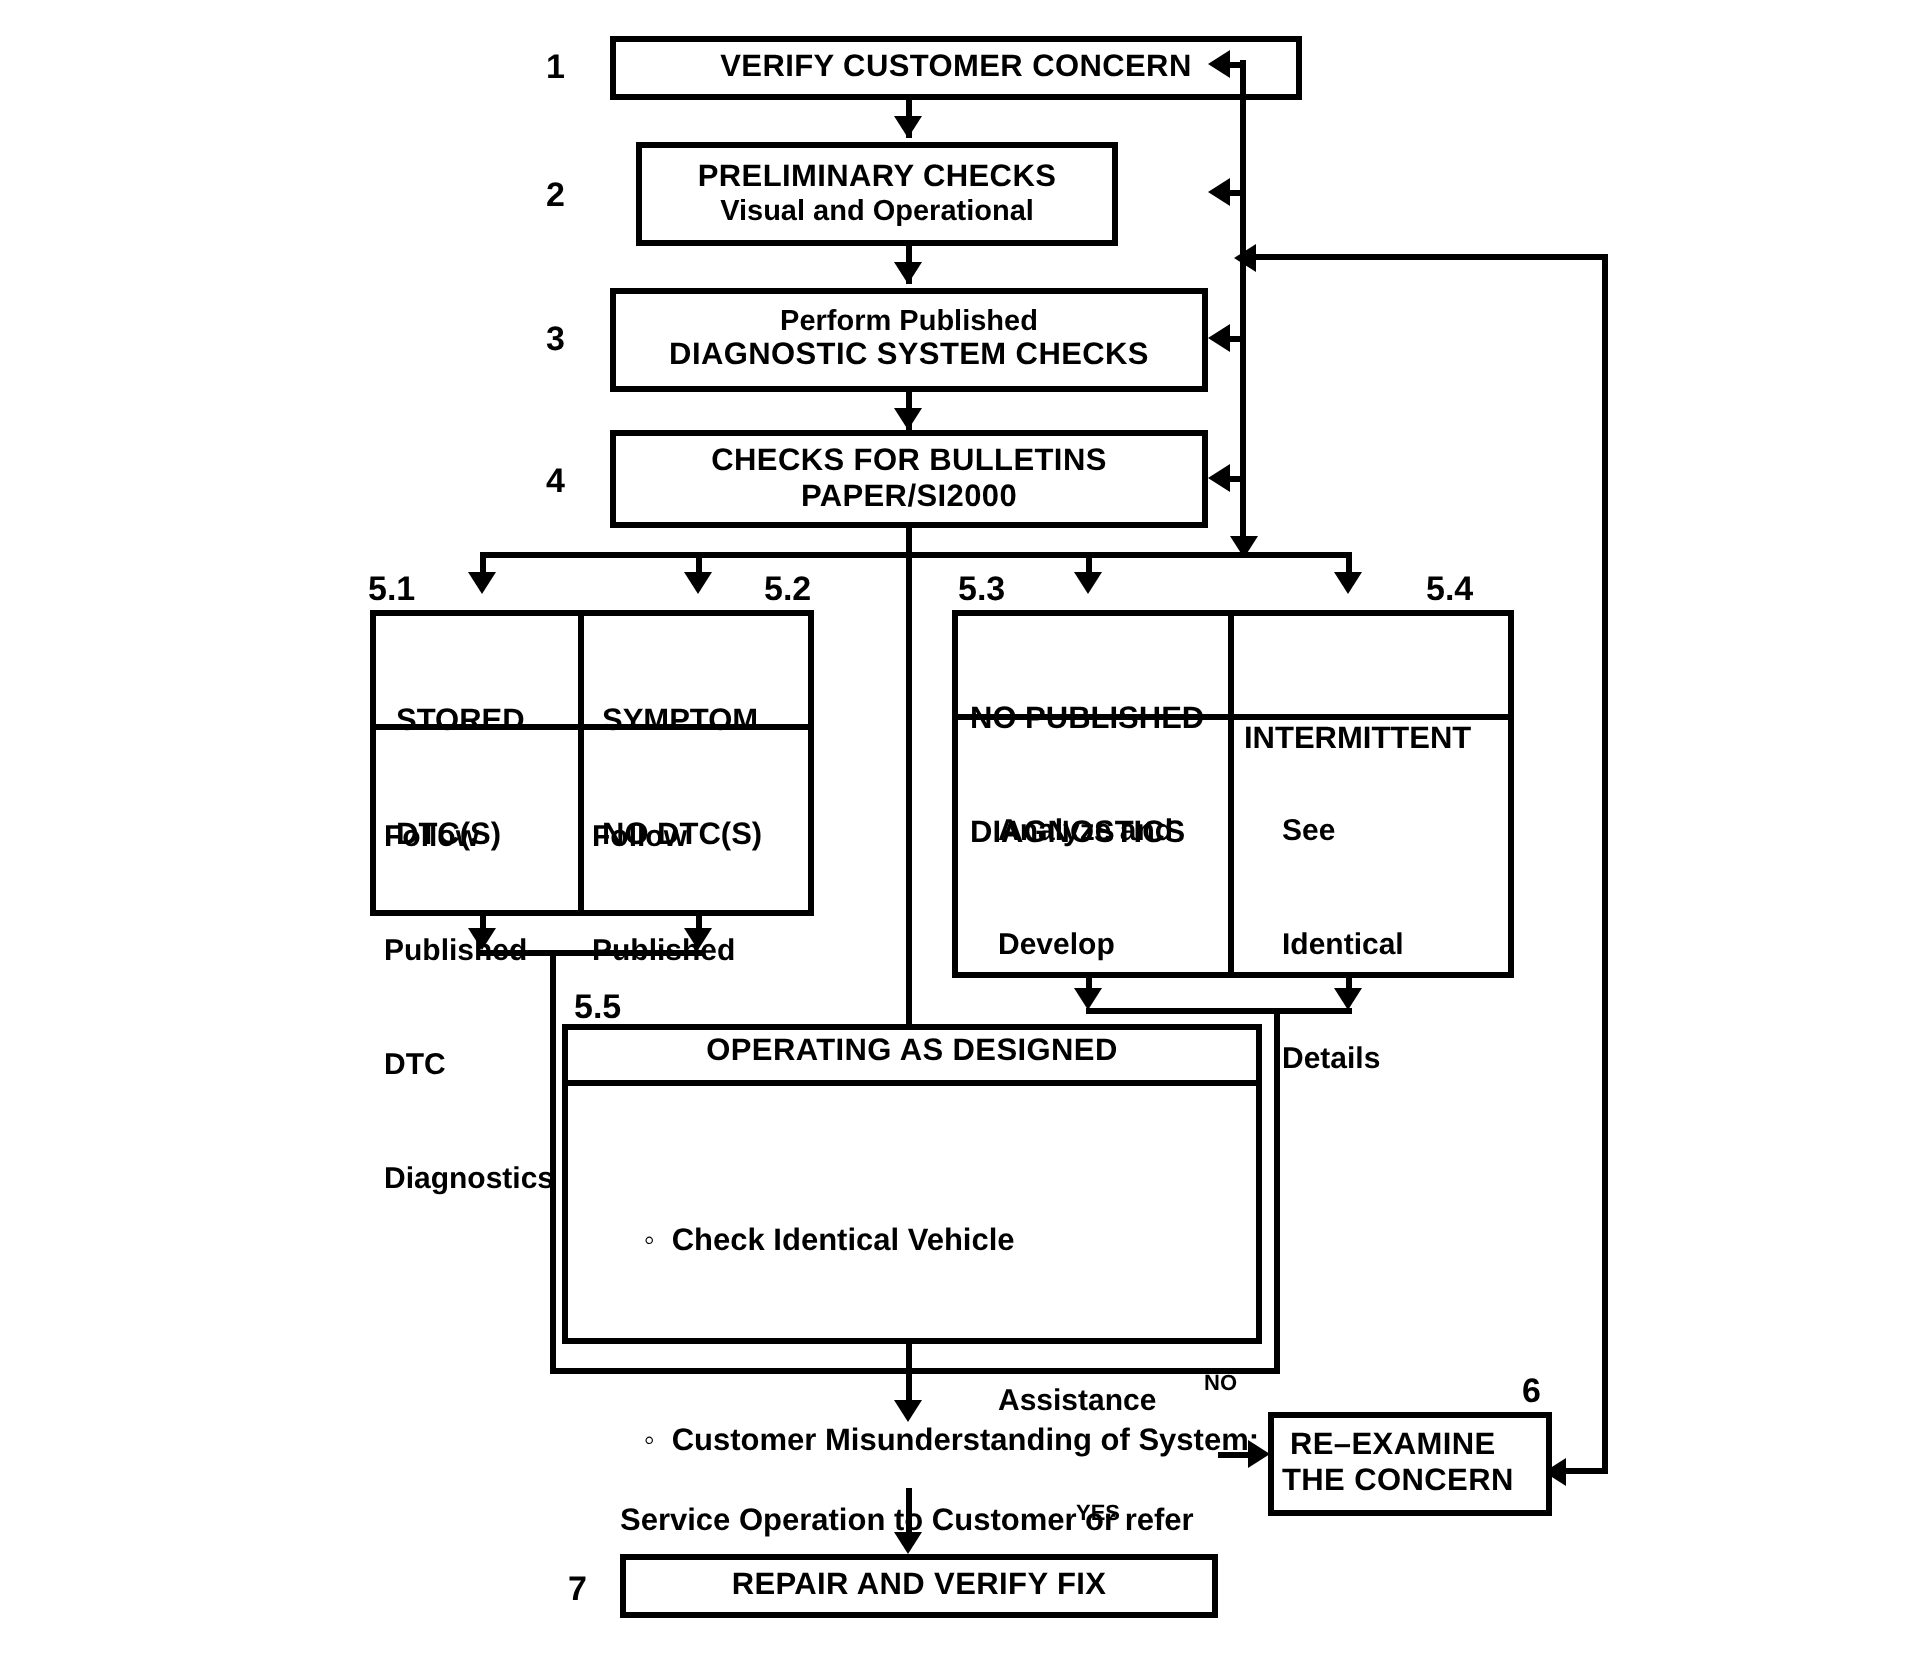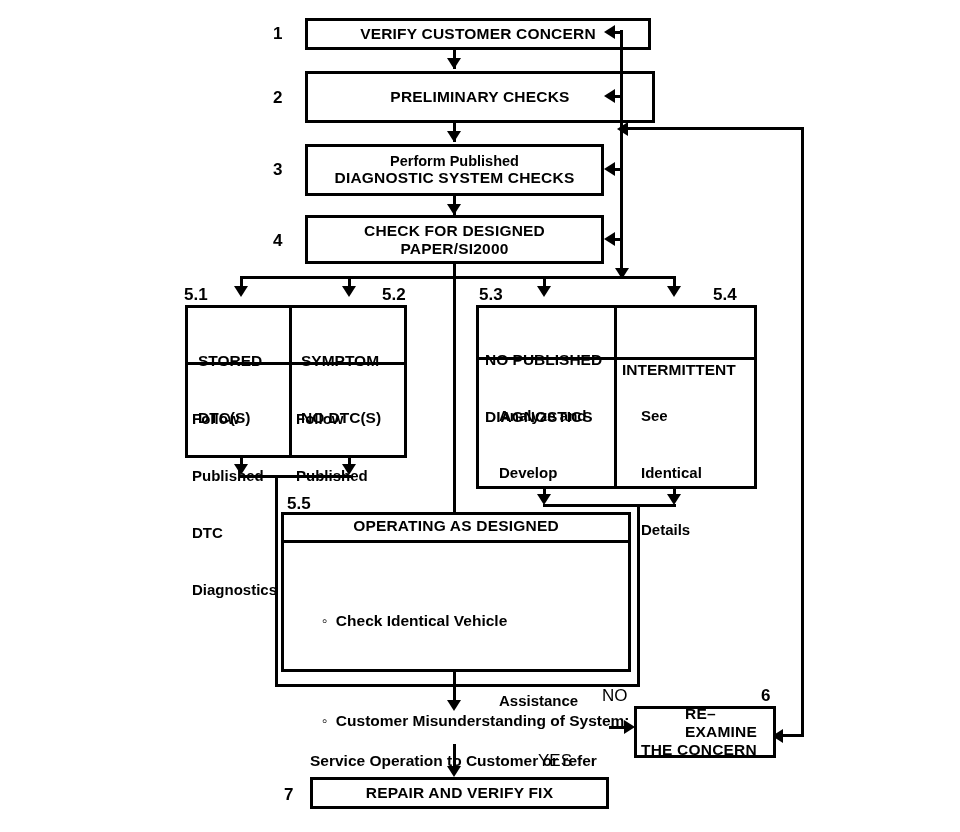--- a/index.html
+++ b/index.html
@@ -16,64 +16,65 @@
   
   .ad{position:absolute;width:0;height:0;border-left:7px solid transparent;border-right:7px solid transparent;border-top:11px solid #000;}
   .al{position:absolute;width:0;height:0;border-top:7px solid transparent;border-bottom:7px solid transparent;border-right:11px solid #000;}
   .ar{position:absolute;width:0;height:0;border-top:7px solid transparent;border-bottom:7px solid transparent;border-left:11px solid #000;}
 
   
   .t-caps{font-weight:bold;font-size:15.5px;letter-spacing:.2px;text-align:center;}
   .t-mix{font-weight:bold;font-size:14.5px;text-align:center;}
   .t-cell{font-weight:bold;font-size:15px;text-align:left;line-height:19px;}
   .t-cellc{font-weight:bold;font-size:15.5px;text-align:left;line-height:19px;}
-  .t-small{font-weight:normal;font-size:17px;}
+  .t-small{font-weight:bold;font-size:11px;}
   .t-bullets{font-weight:bold;font-size:15.5px;line-height:20px;}
   .bul{display:inline-block;width:14px;}
 
   .boxtext{position:absolute;left:0;right:0;top:50%;transform:translateY(-50%);text-align:center;}
 </style>
 </head>
 <body>
 
 <div id="canvas">
 
   <div class="num" style="left:273px;top:24px;">1</div>
   <div class="box" style="left:305px;top:18px;width:346px;height:32px;">
     <div class="boxtext t-caps">VERIFY CUSTOMER CONCERN</div>
   </div>
 
   <div class="vline" style="left:453px;top:50px;height:19px;"></div>
   <div class="ad" style="left:447px;top:58px;"></div>
 
   <div class="num" style="left:273px;top:88px;">2</div>
-  <div class="box" style="left:305px;top:71px;width:350px;height:52px;">
+  <div class="box" style="left:318px;top:71px;width:241px;height:52px;">
     <div class="boxtext">
       <div class="t-caps">PRELIMINARY CHECKS</div>
+      <div class="t-mix">Visual and Operational</div>
     </div>
   </div>
 
   <div class="vline" style="left:453px;top:123px;height:19px;"></div>
   <div class="ad" style="left:447px;top:131px;"></div>
 
   <div class="num" style="left:273px;top:160px;">3</div>
   <div class="box" style="left:305px;top:144px;width:299px;height:52px;">
     <div class="boxtext">
       <div class="t-mix">Perform Published</div>
       <div class="t-caps">DIAGNOSTIC SYSTEM CHECKS</div>
     </div>
   </div>
 
   <div class="vline" style="left:453px;top:196px;height:19px;"></div>
   <div class="ad" style="left:447px;top:204px;"></div>
 
   <div class="num" style="left:273px;top:231px;">4</div>
   <div class="box" style="left:305px;top:215px;width:299px;height:49px;">
     <div class="boxtext">
-      <div class="t-caps">CHECK FOR DESIGNED</div>
+      <div class="t-caps">CHECKS FOR BULLETINS</div>
       <div class="t-caps">PAPER/SI2000</div>
     </div>
   </div>
 
   <div class="vline" style="left:620px;top:30px;height:248px;"></div>
   <div class="hline" style="left:612px;top:31px;width:11px;"></div>
   <div class="al" style="left:604px;top:25px;"></div>
   <div class="hline" style="left:612px;top:95px;width:11px;"></div>
   <div class="al" style="left:604px;top:89px;"></div>
   <div class="hline" style="left:612px;top:168px;width:11px;"></div>
@@ -205,21 +206,21 @@
   <div class="ad" style="left:447px;top:700px;"></div>
 
 
   <div class="hline" style="left:609px;top:726px;width:19px;"></div>
   <div class="ar" style="left:624px;top:720px;"></div>
   <div class="lbl t-small" style="left:602px;top:686px;">NO</div>
 
   <div class="num" style="left:761px;top:686px;">6</div>
   <div class="box" style="left:634px;top:706px;width:142px;height:52px;">
     <div class="boxtext">
-      <div class="t-caps" style="text-align:left;padding-left:8px;margin-left:40px;">RE–EXAMINE</div>
+      <div class="t-caps" style="text-align:left;padding-left:8px;">RE–EXAMINE</div>
       <div class="t-caps" style="text-align:left;padding-left:4px;">THE CONCERN</div>
     </div>
   </div>
 
   <div class="vline" style="left:453px;top:744px;height:30px;"></div>
   <div class="ad" style="left:447px;top:766px;"></div>
   <div class="lbl t-small" style="left:538px;top:751px;">YES</div>
 
   <div class="num" style="left:284px;top:785px;">7</div>
   <div class="box" style="left:310px;top:777px;width:299px;height:32px;">

